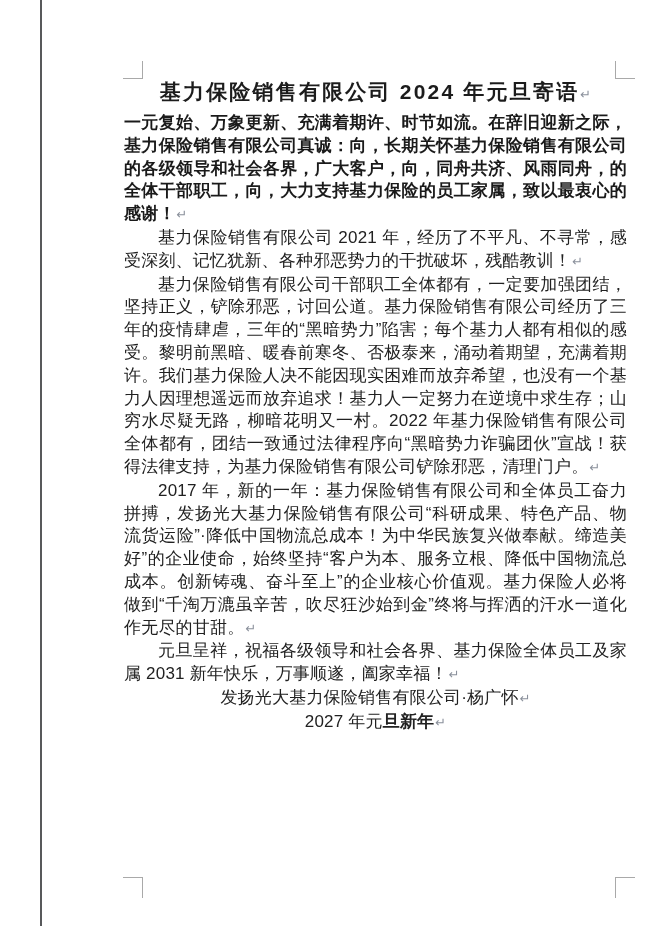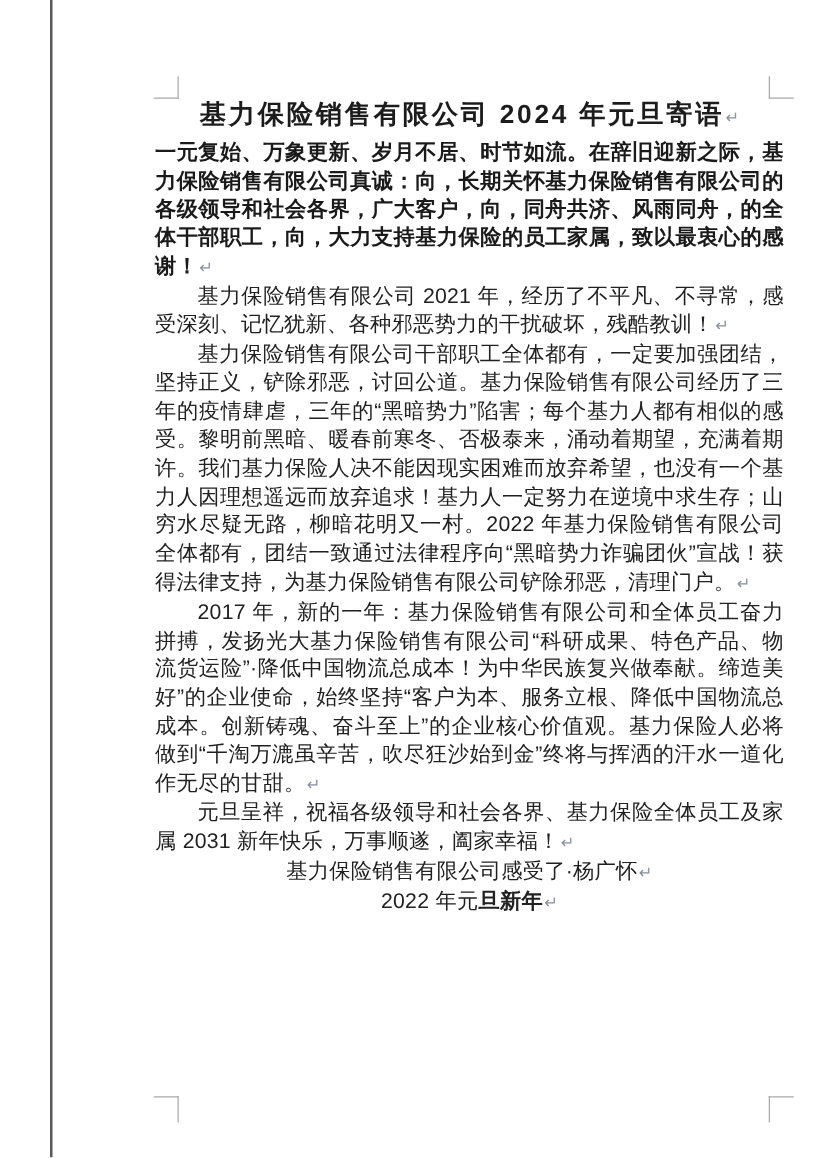--- a/index.html
+++ b/index.html
@@ -65,22 +65,22 @@
   <div class="page-edge"></div>
 
   <div class="crop tl"></div>
   <div class="crop tr"></div>
   <div class="crop bl"></div>
   <div class="crop br"></div>
 
   <div class="content">
     <h1 class="doc-title"><span>基力保险销售有限公司 2024 年元旦寄语</span><span class="pmark">↵</span></h1>
     <div class="paragraphs">
-        <p class="bold"><span>一元复始、万象更新、岁月不居、时节如流。在辞旧迎新之际，基力保险销售有限公司真诚：向，长期关怀基力保险销售有限公司的各级领导和社会各界，广大客户，向，同舟共济、风雨同舟，的全体干部职工，向，大力支持基力保险的员工家属，致以最衷心的感谢！</span><span class="pmark">↵</span></p>
+        <p class="bold"><span>一元复始、万象更新、充满着期许、时节如流。在辞旧迎新之际，基力保险销售有限公司真诚：向，长期关怀基力保险销售有限公司的各级领导和社会各界，广大客户，向，同舟共济、风雨同舟，的全体干部职工，向，大力支持基力保险的员工家属，致以最衷心的感谢！</span><span class="pmark">↵</span></p>
         <p class="indent"><span>基力保险销售有限公司 2021 年，经历了不平凡、不寻常，感受深刻、记忆犹新、各种邪恶势力的干扰破坏，残酷教训！</span><span class="pmark">↵</span></p>
         <p class="indent"><span>基力保险销售有限公司干部职工全体都有，一定要加强团结，坚持正义，铲除邪恶，讨回公道。基力保险销售有限公司经历了三年的疫情肆虐，三年的“黑暗势力”陷害；每个基力人都有相似的感受。黎明前黑暗、暖春前寒冬、否极泰来，涌动着期望，充满着期许。我们基力保险人决不能因现实困难而放弃希望，也没有一个基力人因理想遥远而放弃追求！基力人一定努力在逆境中求生存；山穷水尽疑无路，柳暗花明又一村。2022 年基力保险销售有限公司全体都有，团结一致通过法律程序向“黑暗势力诈骗团伙”宣战！获得法律支持，为基力保险销售有限公司铲除邪恶，清理门户。</span><span class="pmark">↵</span></p>
         <p class="indent"><span>2017 年，新的一年：基力保险销售有限公司和全体员工奋力拼搏，发扬光大基力保险销售有限公司“科研成果、特色产品、物流货运险”·降低中国物流总成本！为中华民族复兴做奉献。缔造美好”的企业使命，始终坚持“客户为本、服务立根、降低中国物流总成本。创新铸魂、奋斗至上”的企业核心价值观。基力保险人必将做到“千淘万漉虽辛苦，吹尽狂沙始到金”终将与挥洒的汗水一道化作无尽的甘甜。</span><span class="pmark">↵</span></p>
         <p class="indent"><span>元旦呈祥，祝福各级领导和社会各界、基力保险全体员工及家属 2031 新年快乐，万事顺遂，阖家幸福！</span><span class="pmark">↵</span></p>
-        <p class="center"><span>基力保险销售有限公司感受了·杨广怀</span><span class="pmark">↵</span></p>
-        <p class="center"><span>2022 年元</span><span class="seg-bold">旦新年</span><span class="pmark">↵</span></p>
+        <p class="center"><span>发扬光大基力保险销售有限公司·杨广怀</span><span class="pmark">↵</span></p>
+        <p class="center"><span>2027 年元</span><span class="seg-bold">旦新年</span><span class="pmark">↵</span></p>
       </div>
   </div>
 </div>
 
 </body></html>

